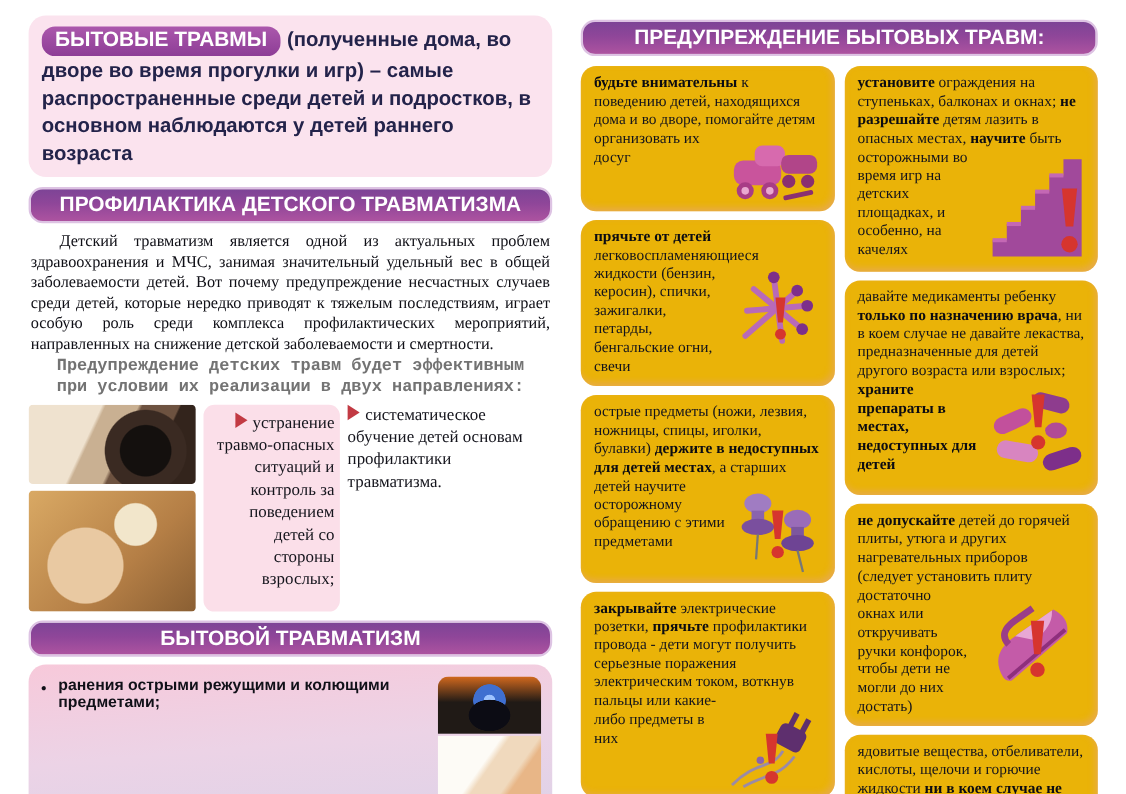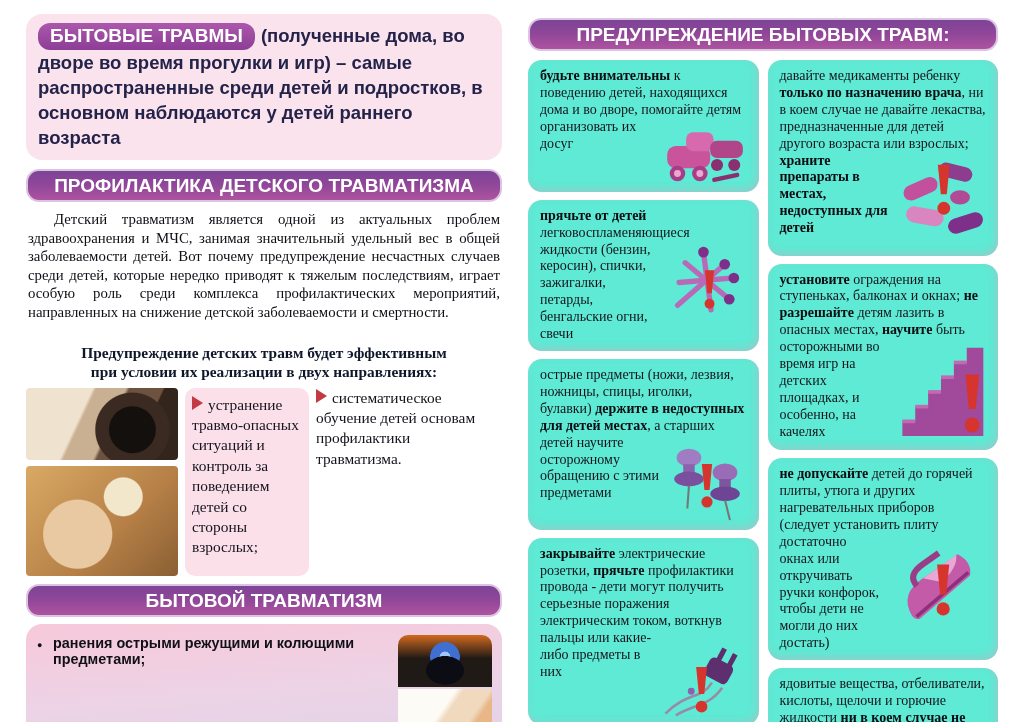--- a/index.html
+++ b/index.html
@@ -14,34 +14,34 @@
        font-size:19px;line-height:23px;text-align:center;border-radius:13px;padding:3px 4px;
        border:2px solid #ddc3e3;box-sizing:border-box;}
 
   
   .intro-box{background:#fbe3ee;border-radius:16px;padding:9px 12px 10px;font-weight:bold;
              color:#23234a;font-size:18.5px;line-height:25px;}
   .badge{display:inline-block;background:linear-gradient(#ab58ac,#8d3d96);color:#fff;border-radius:12px;
          padding:1px 12px 2px;margin-right:6px;font-size:19px;line-height:24px;}
   .para{font-family:"Liberation Serif",serif;font-size:14.8px;line-height:18.6px;text-align:justify;
         text-indent:26px;color:#0f0f16;margin:8px 2px 0;}
-  .highlight{font-family:Liberation Serif, serif;font-weight:bold;color:#0f172a;font-size:15.4px;
-             line-height:19.5px;text-align:center;white-space:pre-line;margin:21px 0 6px;}
+  .highlight{font-family:Liberation Mono, monospace;font-weight:bold;color:#737373;font-size:15.4px;
+             line-height:19.5px;text-align:center;white-space:pre-line;margin:0 0 6px;}
   .directions{display:flex;gap:7px;height:188px;}
   .photo-col{width:152px;display:flex;flex-direction:column;gap:6px;}
   .photo{border-radius:4px;}
   .photo-stove{height:72px;background:
       radial-gradient(circle at 70% 58%,#14100e 0 20%,#3a2a22 21% 32%,transparent 33%),
       linear-gradient(115deg,#efe2cf 0 36%,#c9b092 38% 54%,#6d5240 56% 74%,#33241c 75%);}
   .photo-outlet{flex:1;background:
       radial-gradient(circle at 64% 28%,#f2e6cb 0 15%,transparent 16%),
       radial-gradient(circle at 34% 62%,#e9c9a2 0 28%,transparent 29%),
       linear-gradient(135deg,#d9a964,#b57f46 60%,#8a5f33);}
   .dir-box{width:124px;background:#fbdfe9;border-radius:10px;padding:7px 5px 7px 7px;
-           font-family:"Liberation Serif",serif;font-size:15.4px;line-height:20.4px;color:#14141c;box-sizing:border-box;}
+           font-family:"Liberation Serif",serif;font-size:15.4px;line-height:20.4px;color:#14141c;box-sizing:border-box;text-align:right;}
   .dir-col{flex:1;display:flex;flex-direction:row;gap:6px;}
   .dir-line{font-family:"Liberation Serif",serif;font-size:15.4px;line-height:20.4px;color:#14141c;}
   .photo-mother{flex:1;border-radius:8px;background:
       radial-gradient(circle at 30% 32%,#4a3328 0 12%,transparent 13%),
       radial-gradient(circle at 74% 28%,#d8b88e 0 13%,transparent 14%),
       linear-gradient(150deg,#e8e2d5 0 38%,#a99dc2 55% 74%,#cfc3d8);}
   .tri{display:inline-block;width:0;height:0;border-left:11px solid #c23a43;
        border-top:7px solid transparent;border-bottom:7px solid transparent;margin-right:5px;}
   .household{background:linear-gradient(175deg,#f7c9da 0%,#ecd3e6 35%,#dcd2e8 75%);
              border-radius:16px;margin-top:7px;padding:7px 10px 8px;box-sizing:border-box;height:222px;}
@@ -53,21 +53,21 @@
   .photo-strip{width:94px;display:flex;flex-direction:column;border-radius:10px;overflow:hidden;gap:2px;}
   .p-gas{flex:0 0 52px;background:
       radial-gradient(ellipse at 50% 68%,#0c0c14 0 28%,transparent 29%),
       radial-gradient(circle at 50% 42%,#9fc4ff 0 9%,#3f6fd0 10% 26%,transparent 27%),
       linear-gradient(#d2691e,#201a16 45%);}
   .p-bandage{flex:0 0 56px;background:linear-gradient(125deg,#fdfbf6 0 44%,#f0d9bd 50% 70%,#e8b687 76%);}
 
   
   .tips{display:flex;gap:9px;margin-top:9px;}
   .tcol{width:235px;display:flex;flex-direction:column;gap:8px;}
-  .tip{position:relative;background:#5eead4;border-radius:14px;padding:8px 11px 8px 12px;
+  .tip{position:relative;background:#eab308;border-radius:14px;padding:8px 11px 8px 12px;
        font-family:"Liberation Serif",serif;font-size:14px;line-height:16.9px;color:#14141c;
        box-shadow:inset -2px -3px 7px rgba(228,158,190,.38);}
   .tip b{font-weight:bold;color:#0c0c12;}
   .tip-icon{float:right;margin:1px 0 0 6px;}
   .tip-icon svg{display:block;}
 </style>
 </head>
 <body>
 
 <div class="sheet">
@@ -186,49 +186,49 @@
                 </g>
                 <circle cx="34" cy="70" r="4" fill="#8a63ad"></circle>
                 <g fill="#d6352e">
                   <polygon points="39.7,41.8 52.3,41.8 49.15,73.3 42.85,73.3"></polygon>
                   <circle cx="46" cy="88" r="6.825"></circle>
                 </g>
               </svg>
             </span><span> пальцы или какие-либо предметы в них</span></div>
         </div>
       <div class="tcol" id="tips-right">
-          <div class="tip"><span>давайте медикаменты ребенку </span><b>только по назначению врача</b><span>, ни в коем случае не давайте лекаства, предназначенные для детей другого возраста или взрослых; </span><span class="tip-icon">
-              <svg width="90" height="94" viewBox="0 0 100 100" xmlns="http://www.w3.org/2000/svg">
-                <rect x="6" y="28" width="40" height="17" rx="9" fill="#c2509c" transform="rotate(-24 26 36)"></rect>
-                <rect x="46" y="10" width="38" height="16" rx="8" fill="#8e3c8e" transform="rotate(14 65 18)"></rect>
-                <rect x="10" y="58" width="42" height="18" rx="9" fill="#d885c0" transform="rotate(10 31 67)"></rect>
-                <rect x="56" y="66" width="40" height="17" rx="9" fill="#7d2f8a" transform="rotate(-18 76 74)"></rect>
-                <ellipse cx="70" cy="46" rx="11" ry="8" fill="#b14b96"></ellipse>
-                <g fill="#d6352e">
-                  <polygon points="45.4,9.599999999999994 58.6,9.599999999999994 55.3,42.599999999999994 48.7,42.599999999999994"></polygon>
-                  <circle cx="52" cy="58" r="7.15"></circle>
-                </g>
-              </svg>
-            </span><b>храните препараты в местах, недоступных для детей</b></div>
           <div class="tip"><b>установите</b><span> ограждения на ступеньках, балконах и окнах; </span><b>не разрешайте</b><span> детям лазить в опасных местах, </span><b>научите</b><span> быть</span><span class="tip-icon">
               <svg width="92" height="102" viewBox="0 0 100 110" xmlns="http://www.w3.org/2000/svg">
                 <polygon points="8,104 8,88 22,88 22,72 36,72 36,56 50,56 50,40 64,40 64,24 78,24 78,8 96,8 96,104" fill="#a1499b"></polygon>
                 <g fill="#c468b4">
                   <rect x="8" y="86" width="14" height="4"></rect>
                   <rect x="22" y="70" width="14" height="4"></rect>
                   <rect x="36" y="54" width="14" height="4"></rect>
                   <rect x="50" y="38" width="14" height="4"></rect>
                   <rect x="64" y="22" width="14" height="4"></rect>
                 </g>
                 <g fill="#d6352e">
                   <polygon points="76.5,37 91.5,37 87.75,74.5 80.25,74.5"></polygon>
                   <circle cx="84" cy="92" r="8.125"></circle>
                 </g>
               </svg>
             </span><span> осторожными во время игр на детских площадках, и особенно, на качелях</span></div>
+          <div class="tip"><span>давайте медикаменты ребенку </span><b>только по назначению врача</b><span>, ни в коем случае не давайте лекаства, предназначенные для детей другого возраста или взрослых; </span><span class="tip-icon">
+              <svg width="90" height="94" viewBox="0 0 100 100" xmlns="http://www.w3.org/2000/svg">
+                <rect x="6" y="28" width="40" height="17" rx="9" fill="#c2509c" transform="rotate(-24 26 36)"></rect>
+                <rect x="46" y="10" width="38" height="16" rx="8" fill="#8e3c8e" transform="rotate(14 65 18)"></rect>
+                <rect x="10" y="58" width="42" height="18" rx="9" fill="#d885c0" transform="rotate(10 31 67)"></rect>
+                <rect x="56" y="66" width="40" height="17" rx="9" fill="#7d2f8a" transform="rotate(-18 76 74)"></rect>
+                <ellipse cx="70" cy="46" rx="11" ry="8" fill="#b14b96"></ellipse>
+                <g fill="#d6352e">
+                  <polygon points="45.4,9.599999999999994 58.6,9.599999999999994 55.3,42.599999999999994 48.7,42.599999999999994"></polygon>
+                  <circle cx="52" cy="58" r="7.15"></circle>
+                </g>
+              </svg>
+            </span><b>храните препараты в местах, недоступных для детей</b></div>
           <div class="tip"><b>не допускайте</b><span> детей до горячей плиты, утюга и других нагревательных приборов (следует установить плиту достаточно</span><span class="tip-icon">
               <svg width="100" height="88" viewBox="0 0 110 100" xmlns="http://www.w3.org/2000/svg">
                 <g transform="rotate(-30 55 55)">
                   <path d="M12,72 Q12,44 44,42 L92,38 Q102,54 92,66 L18,80 Q12,78 12,72 Z" fill="#c45ba8"></path>
                   <path d="M44,42 L90,38 Q84,52 60,56 Z" fill="#e8a8d4"></path>
                   <path d="M34,46 Q30,30 52,28 L74,26" stroke="#9a3d88" stroke-width="7" fill="none"></path>
                   <line x1="16" y1="76" x2="92" y2="62" stroke="#8e2f7c" stroke-width="4"></line>
                 </g>
                 <g fill="#d6352e">
                   <polygon points="55.1,33.400000000000006 68.9,33.400000000000006 65.45,67.9 58.55,67.9"></polygon>

